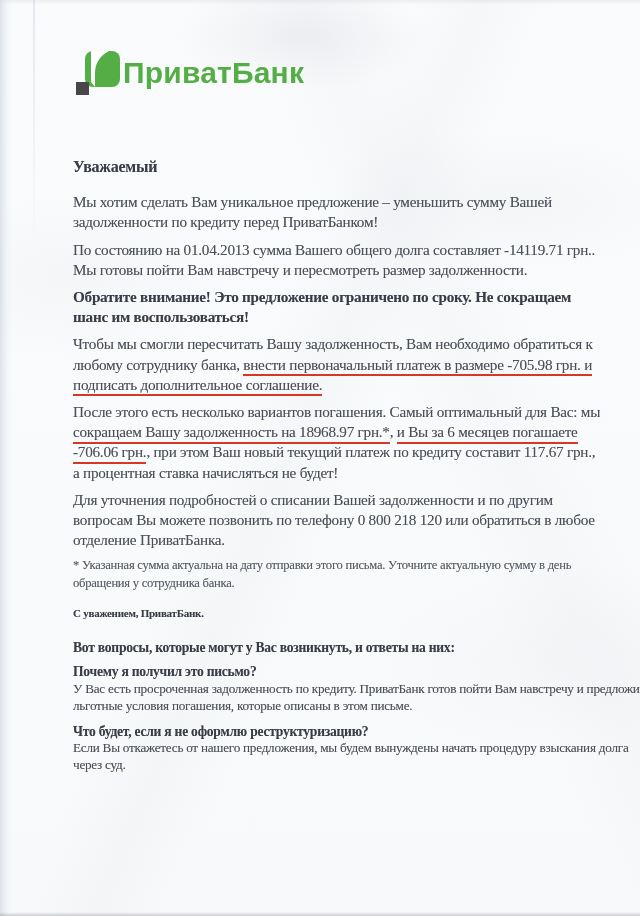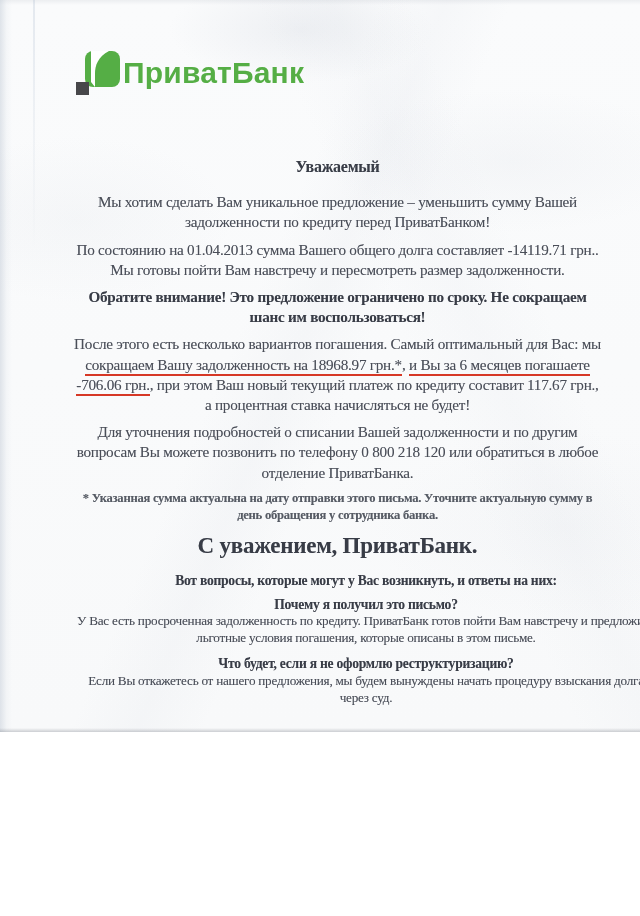--- a/index.html
+++ b/index.html
@@ -3,21 +3,21 @@
 <meta charset="utf-8">
 <style>
   html, body { margin: 0; padding: 0; }
   body {
     width: 640px; height: 916px;
     background: #ffffff;
     font-family: "Liberation Serif", serif;
   }
   .scan {
     position: relative;
-    width: 640px; height: 732px;
+    width: 640px; height: 916px;
     overflow: hidden;
     background:
       radial-gradient(ellipse 220px 90px at 47% 4%, rgba(188,194,206,0.20), transparent 60%),
       radial-gradient(ellipse 300px 120px at 80% 22%, rgba(200,206,216,0.12), transparent 60%),
       radial-gradient(ellipse 260px 140px at 12% 30%, rgba(198,204,214,0.10), transparent 60%),
       radial-gradient(ellipse 320px 160px at 88% 72%, rgba(200,206,216,0.09), transparent 60%),
       linear-gradient(113deg, rgba(255,255,255,0) 40%, rgba(205,210,220,0.10) 47%, rgba(255,255,255,0) 54%),
       linear-gradient(66deg, rgba(255,255,255,0) 60%, rgba(205,210,220,0.08) 68%, rgba(255,255,255,0) 76%),
       linear-gradient(180deg, #fafbfc 0%, #f8f9fa 100%);
   }
@@ -50,35 +50,34 @@
     color: #55ae45;
   }
 
   .letter {
     position: absolute; left: 73px; top: 157px; width: 529px;
     font-size: 15.2px; line-height: 20.2px;
     letter-spacing: -0.25px;
     color: #4a4e58;
     text-shadow: 0 0 0.5px rgba(70,75,90,0.35);
   }
-  .letter p { margin: 0 0 7px 0; text-align: center; }
+  .letter p { margin: 0 0 7px 0; }
   .bold { font-weight: bold; color: #383c46; }
   .salutation { margin-bottom: 15px !important; font-size: 16px; }
   .ru {
     border-bottom: 2.6px solid #d63826;
     padding-bottom: 1.5px;
   }
   .footnote {
     font-size: 12.6px; line-height: 17.5px;
     color: #565b64;
     margin: 3px 0 10px 0 !important;
-    font-weight: bold;
   }
   .signoff {
-    font-size: 23px; line-height: 22px;
+    font-size: 11px; line-height: 22px;
     margin: 0 !important;
   }
   .faq {
     margin-top: 16px;
     width: 586px;
     font-size: 13.2px; line-height: 16.8px;
   }
   .faq-header { margin: 0 0 8px 0; font-size: 13.6px; }
   .faq .q { margin: 0; font-size: 13.6px; }
   .faq .a { margin: 0 0 9px 0; }
@@ -103,20 +102,21 @@
 
   <div class="letter">
     <p class="salutation bold">Уважаемый</p>
 
     <p>Мы хотим сделать Вам уникальное предложение – уменьшить сумму Вашей задолженности по кредиту перед ПриватБанком!</p>
 
     <p>По состоянию на 01.04.2013 сумма Вашего общего долга составляет -14119.71 грн.. Мы готовы пойти Вам навстречу и пересмотреть размер задолженности.</p>
 
     <p class="bold">Обратите внимание! Это предложение ограничено по сроку. Не сокращаем шанс им воспользоваться!</p>
 
+    <p><span>Чтобы мы смогли пересчитать Вашу задолженность, Вам необходимо обратиться к любому сотруднику банка, </span><span class="ru">внести первоначальный платеж в размере -705.98 грн. и подписать дополнительное соглашение.</span></p>
 
     <p><span>После этого есть несколько вариантов погашения. Самый оптимальный для Вас: мы </span><span class="ru">сокращаем Вашу задолженность на 18968.97 грн.*</span><span>, </span><span class="ru">и Вы за 6 месяцев погашаете -706.06 грн.</span><span>, при этом Ваш новый текущий платеж по кредиту составит 117.67 грн., а процентная ставка начисляться не будет!</span></p>
 
 
     <p>Для уточнения подробностей о списании Вашей задолженности и по другим вопросам Вы можете позвонить по телефону 0 800 218 120 или обратиться в любое отделение ПриватБанка.</p>
 
     <p class="footnote">* Указанная сумма актуальна на дату отправки этого письма. Уточните актуальную сумму в день обращения у сотрудника банка.</p>
 
     <p class="signoff bold">С уважением, ПриватБанк.</p>
 

